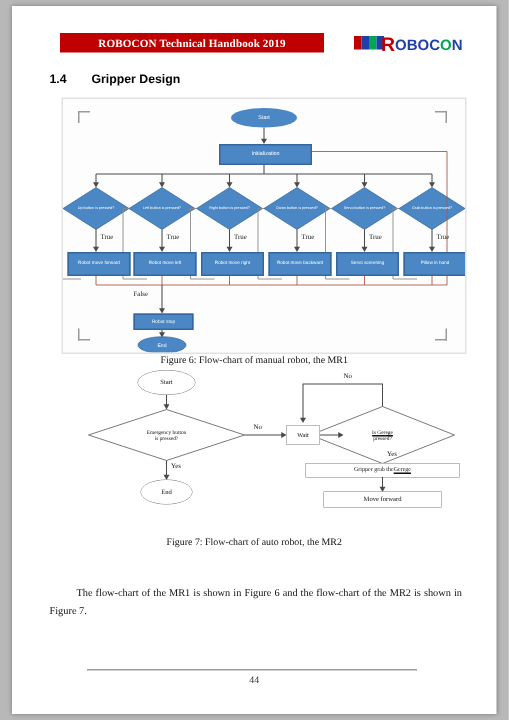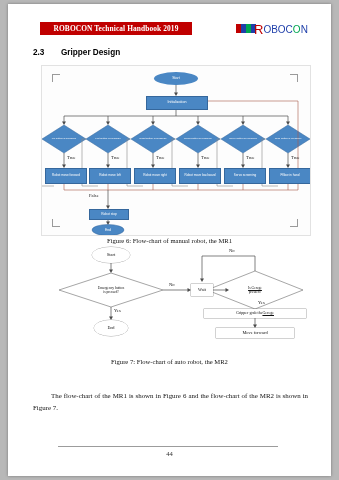--- a/index.html
+++ b/index.html
@@ -26,21 +26,21 @@
 
   
   .header {
     position: absolute;
     left: 0; top: 18px;
     width: 323px; height: 16px;
   }
   .header-bar {
     position: absolute;
     left: 32px; top: 0;
-    width: 152px; height: 13px;
+    width: 176px; height: 13px;
     background: #c00000;
     color: #ffffff;
     font-family: "Liberation Serif", serif;
     font-weight: bold;
     font-size: 7.4px;
     line-height: 13px;
     text-align: center;
     letter-spacing: 0.1px;
     white-space: nowrap;
     overflow: hidden;
@@ -54,21 +54,21 @@
     position: absolute;
     left: 0; top: 2px;
     display: flex;
     height: 9px;
   }
   .logo-swatches i { display:block; width: 5px; height: 9px; }
   .logo-word {
     position: absolute;
     left: 18px; top: 0px;
     font-family: "Liberation Sans", sans-serif;
-    font-weight: normal;
+    font-weight: bold;
     font-size: 10px;
     line-height: 14px;
     white-space: nowrap;
   }
   .logo-word span { display: inline; }
   .logo-r { font-size: 13px; color:#c00000; position:relative; top:1px; }
 
   
   .sec-heading {
     position: absolute;
@@ -211,21 +211,21 @@
           <i style="background:#00a651"></i>
           <i style="background:#1f3faa"></i>
       </div>
       <div class="logo-word">
         <span class="logo-r">R</span><span style="color:#1f3faa">OBOC</span><span style="color:#00a651">O</span><span style="color:#1f3faa">N</span>
       </div>
     </div>
   </div>
 
   <div class="sec-heading">
-    <span class="num">2.3</span><span>Gripper Design</span>
+    <span class="num">1.4</span><span>Gripper Design</span>
   </div>
 
   <div class="fig6">
     <div class="crop-mark cm-tl" style="left:10px;top:8px"></div>
     <div class="crop-mark cm-tr" style="right:12px;top:8px"></div>
     <div class="crop-mark cm-bl" style="left:10px;bottom:8px"></div>
     <div class="crop-mark cm-br" style="right:12px;bottom:8px"></div>
 
     <svg class="f6svg" width="268" height="169">
 

